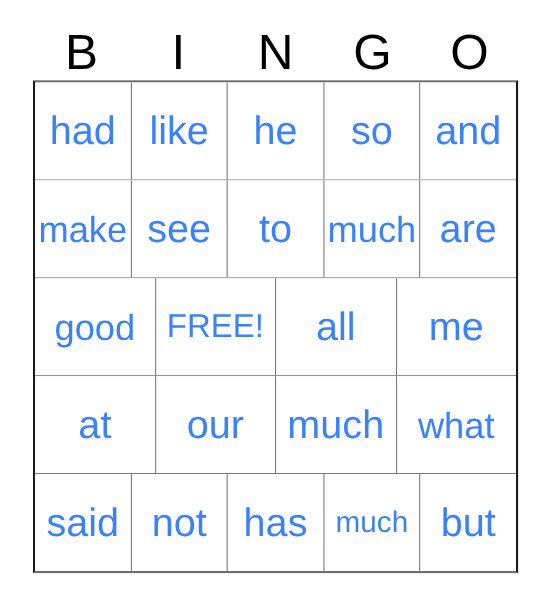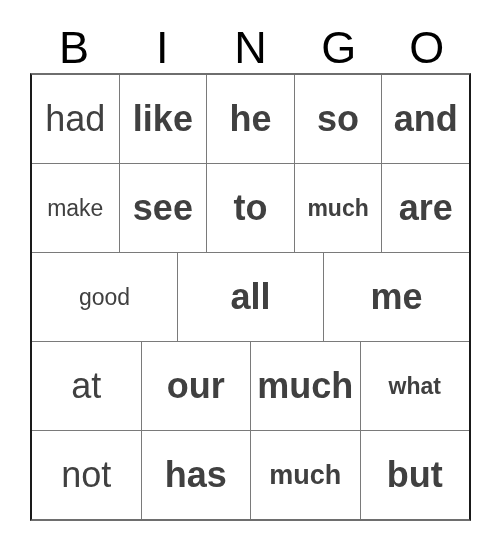--- a/index.html
+++ b/index.html
@@ -62,30 +62,29 @@
     min-width: 0;
     display: flex;
     align-items: center;
     justify-content: center;
     box-sizing: border-box;
     background: #ffffff;
     overflow: hidden;
   }
   .cell + .cell {
     border-left: 1px solid #7a7a7a;
-    font-weight: bold;
   }
   .cell-text {
     font-size: 36px;
     line-height: 1;
     white-space: nowrap;
-    color: #404040;
+    color: #3b82f6;
   }
   
-  .cell-text.fit-tight { font-size: 23px; }
+  .cell-text.fit-tight { font-size: 33px; }
   .cell-text.fit-small { font-size: 27px; }
   .cell-text.free      { font-size: 30px; }
 </style>
 </head>
 <body>
 
 <div class="card">
 
   <div class="header-row">
     <div class="header-cell">B</div>
@@ -131,20 +130,23 @@
       <div class="cell">
           <span class="cell-text">are</span>
         </div>
     </div>
 
     <div class="grid-row">
       <div class="cell">
           <span class="cell-text fit-tight">good</span>
         </div>
       <div class="cell">
+          <span class="cell-text free">FREE!</span>
+        </div>
+      <div class="cell">
           <span class="cell-text">all</span>
         </div>
       <div class="cell">
           <span class="cell-text">me</span>
         </div>
     </div>
 
     <div class="grid-row">
       <div class="cell">
           <span class="cell-text">at</span>
@@ -155,20 +157,23 @@
       <div class="cell">
           <span class="cell-text">much</span>
         </div>
       <div class="cell">
           <span class="cell-text fit-tight">what</span>
         </div>
     </div>
 
     <div class="grid-row">
       <div class="cell">
+          <span class="cell-text">said</span>
+        </div>
+      <div class="cell">
           <span class="cell-text">not</span>
         </div>
       <div class="cell">
           <span class="cell-text">has</span>
         </div>
       <div class="cell">
           <span class="cell-text fit-small">much</span>
         </div>
       <div class="cell">
           <span class="cell-text">but</span>

